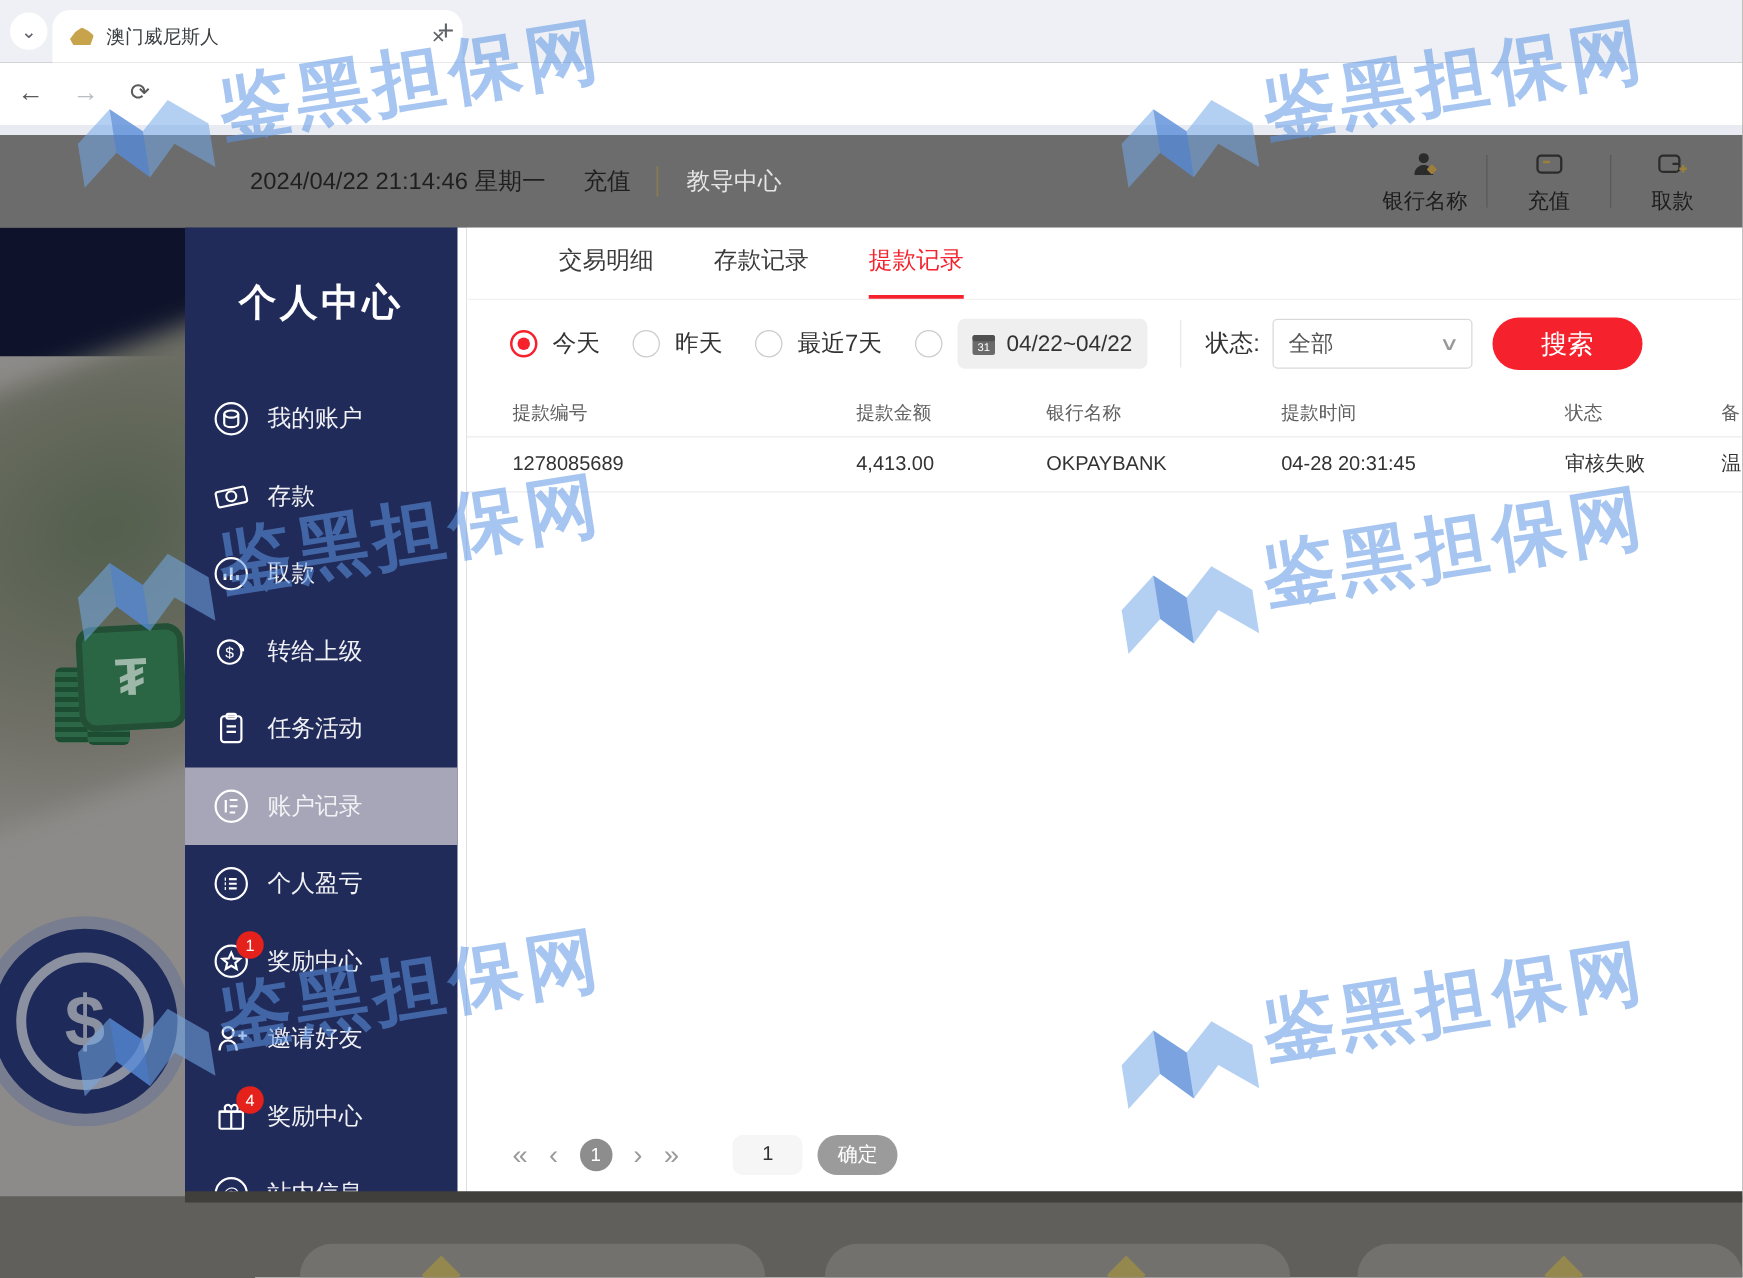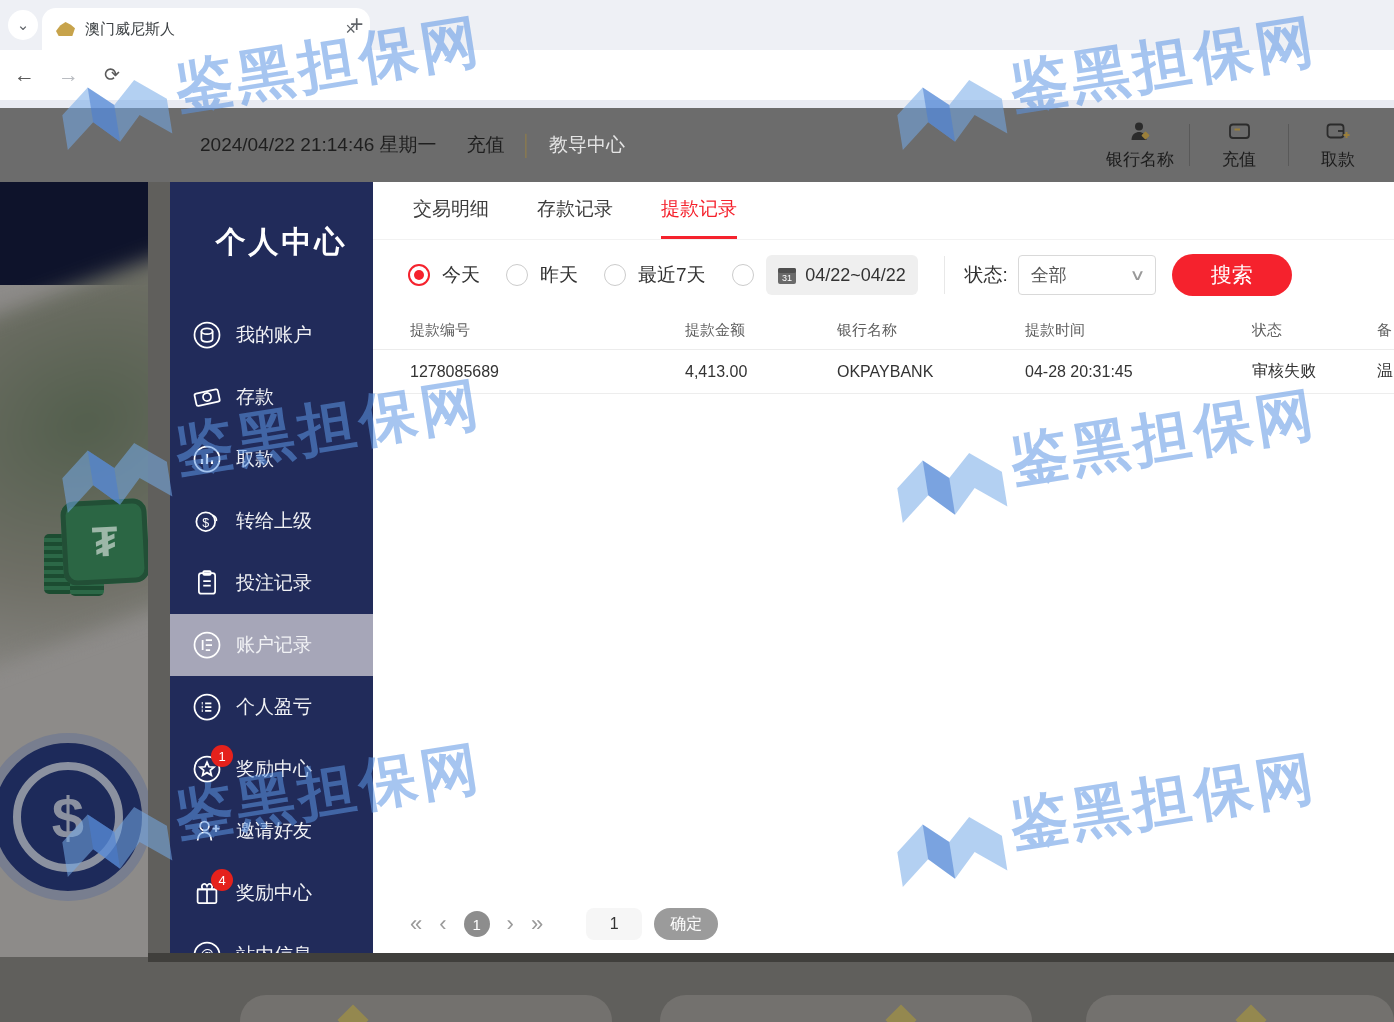--- a/index.html
+++ b/index.html
@@ -48,49 +48,49 @@
   .usdt-t{font-size:42px;color:#9db7a8;font-weight:bold;}
   .stack{position:absolute;background:repeating-linear-gradient(#1c4c31 0,#1c4c31 4px,#2c6847 4px,#2c6847 8px);border-radius:5px;}
   .bigcoin{position:absolute;left:-16px;top:551px;width:168px;height:168px;border-radius:50%;
        background:#1d2a5a;border:10px solid #787e8f;box-sizing:border-box;
        display:flex;align-items:center;justify-content:center;}
   .bigcoin-inner{width:110px;height:110px;border-radius:50%;border:8px solid #8b91a0;box-sizing:border-box;
        display:flex;align-items:center;justify-content:center;color:#8b91a0;font-size:58px;font-weight:bold;}
 
   
   .sidebar{position:absolute;left:148px;top:182px;width:225px;height:775px;background:#212b5a;
-       border-right:2px solid #ffffff;box-sizing:border-box;overflow:hidden;margin-left:22px;}
+       border-right:7px solid #ffffff;box-sizing:border-box;overflow:hidden;}
   .sb-title{margin-top:40px;text-align:center;color:#fff;font-size:30px;font-weight:bold;letter-spacing:3px;}
   .sb-menu{position:absolute;left:0;top:122px;width:100%;}
   .sb-item{height:62px;display:flex;align-items:center;padding-left:22px;}
   .sb-item.active{background:#a6a6b8;}
   .sb-ic{width:30px;height:30px;margin-right:14px;position:relative;flex:none;}
   .sb-ic svg{display:block;}
   .sb-label{color:#f1f2f5;font-size:19px;white-space:nowrap;}
   .badge{position:absolute;top:-9px;right:-11px;min-width:22px;height:22px;border-radius:11px;
        background:#e5211c;color:#fff;font-size:13px;display:flex;align-items:center;justify-content:center;}
 
   
   .mainpanel{position:absolute;left:373px;top:182px;width:1021px;height:775px;background:#fff;overflow:hidden;}
-  .tabsrow{height:57px;border-bottom:1px solid #f2f2f2;display:flex;padding-left:40px;}
+  .tabsrow{height:57px;border-bottom:1px solid #f2f2f2;display:flex;padding-left:74px;}
   .ptab{font-size:19px;color:#3c3c3c;line-height:54px;margin-right:48px;
        border-bottom:3px solid transparent;box-sizing:border-box;}
   .ptab.active{color:#f5222d;border-bottom-color:#f5222d;}
   .filterrow{height:62px;display:flex;align-items:center;padding-left:35px;margin-top:4px;}
   .radio{width:22px;height:22px;border-radius:50%;border:1px solid #ccc;box-sizing:border-box;
        background:#fff;flex:none;}
   .radio.sel{border:2px solid #f5222d;position:relative;}
   .radio.sel::after{content:"";position:absolute;left:4px;top:4px;width:10px;height:10px;border-radius:50%;background:#f5222d;}
   .fr-label{font-size:19px;color:#333;margin:0 26px 0 12px;}
   .datebox{width:152px;height:40px;background:#efefef;border-radius:6px;display:flex;align-items:center;
        justify-content:center;margin-left:12px;}
   .datetext{font-size:18px;color:#333;margin-left:8px;}
   .vdiv{width:1px;height:38px;background:#e8e8e8;margin:0 20px 0 26px;}
   .statuslabel{font-size:19px;color:#333;margin-right:10px;}
-  .select{width:138px;height:40px;border:1px solid #d9d9d9;border-radius:4px;background:#fff;
+  .select{width:160px;height:40px;border:1px solid #d9d9d9;border-radius:4px;background:#fff;
        display:flex;align-items:center;justify-content:space-between;padding:0 12px;box-sizing:border-box;}
   .selecttext{font-size:18px;color:#555;}
   .chev{color:#999;font-size:15px;transform:scaleX(1.5);}
   .searchbtn{width:120px;height:42px;border-radius:21px;background:#f5222d;color:#fff;font-size:21px;
        display:flex;align-items:center;justify-content:center;margin-left:16px;}
 
   table.records{width:1021px;border-collapse:collapse;table-layout:fixed;margin-top:6px;}
   table.records th{font-size:15px;color:#606060;font-weight:normal;text-align:left;
        padding:9px 0 9px 37px;border-bottom:1px solid #ececec;white-space:nowrap;overflow:hidden;margin-left:20px;}
   table.records td{font-size:16px;color:#333;padding:11px 0 11px 37px;border-bottom:1px solid #ededed;
@@ -241,21 +241,21 @@
       <span class="sb-label">转给上级</span>
     </div>
     <div class="sb-item">
       <span class="sb-ic">
         <svg width="30" height="30" viewBox="0 0 24 24" fill="none" stroke="#fff" stroke-width="1.4">
           <rect x="5.5" y="4" width="13" height="16.5" rx="2"></rect>
           <rect x="9" y="2.5" width="6" height="3" rx="1"></rect>
           <path d="M9,10.5 h6 M9,14 h6"></path>
         </svg>
       </span>
-      <span class="sb-label">投注记录</span>
+      <span class="sb-label">任务活动</span>
     </div>
     <div class="sb-item active">
       <span class="sb-ic">
         <svg width="30" height="30" viewBox="0 0 24 24" fill="none" stroke="#fff" stroke-width="1.4">
           <circle cx="12" cy="12" r="10"></circle>
           <path d="M8.5,8 v8 M11,8 h5 M11,12 h5 M11,16 h3.5"></path>
         </svg>
       </span>
       <span class="sb-label">账户记录</span>
     </div>

